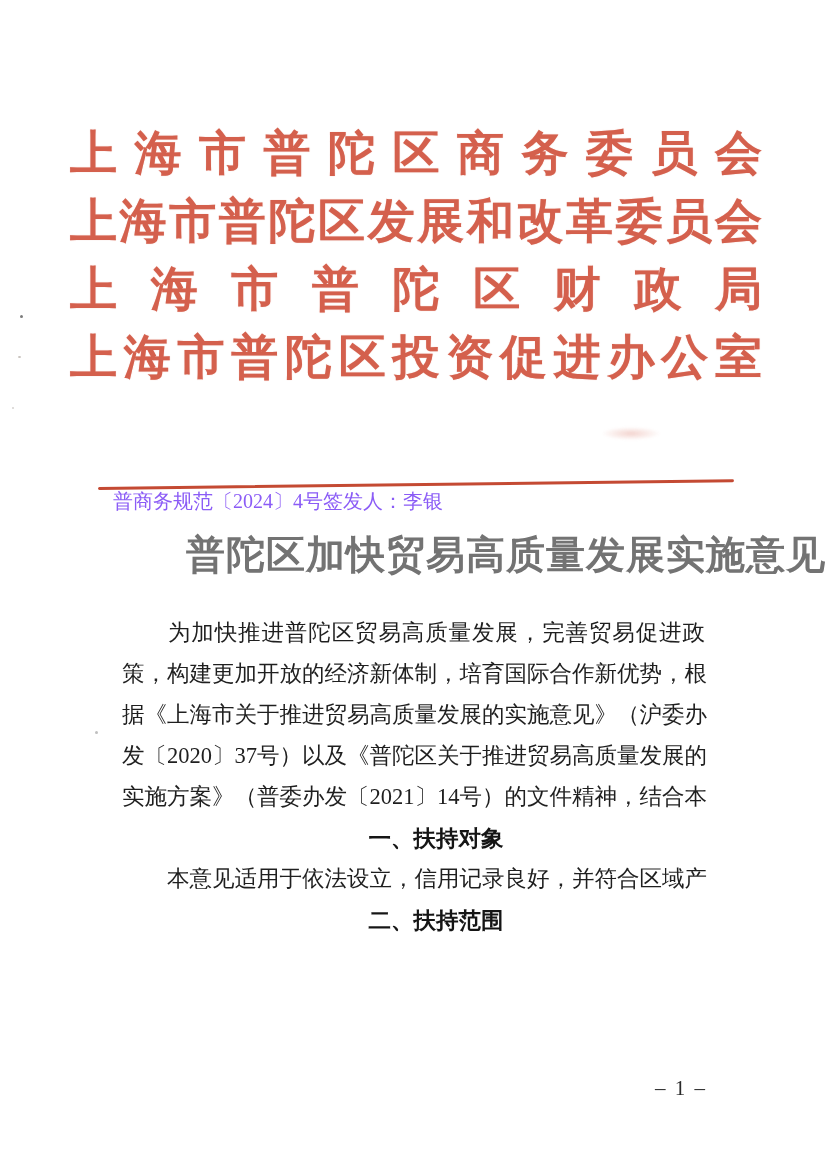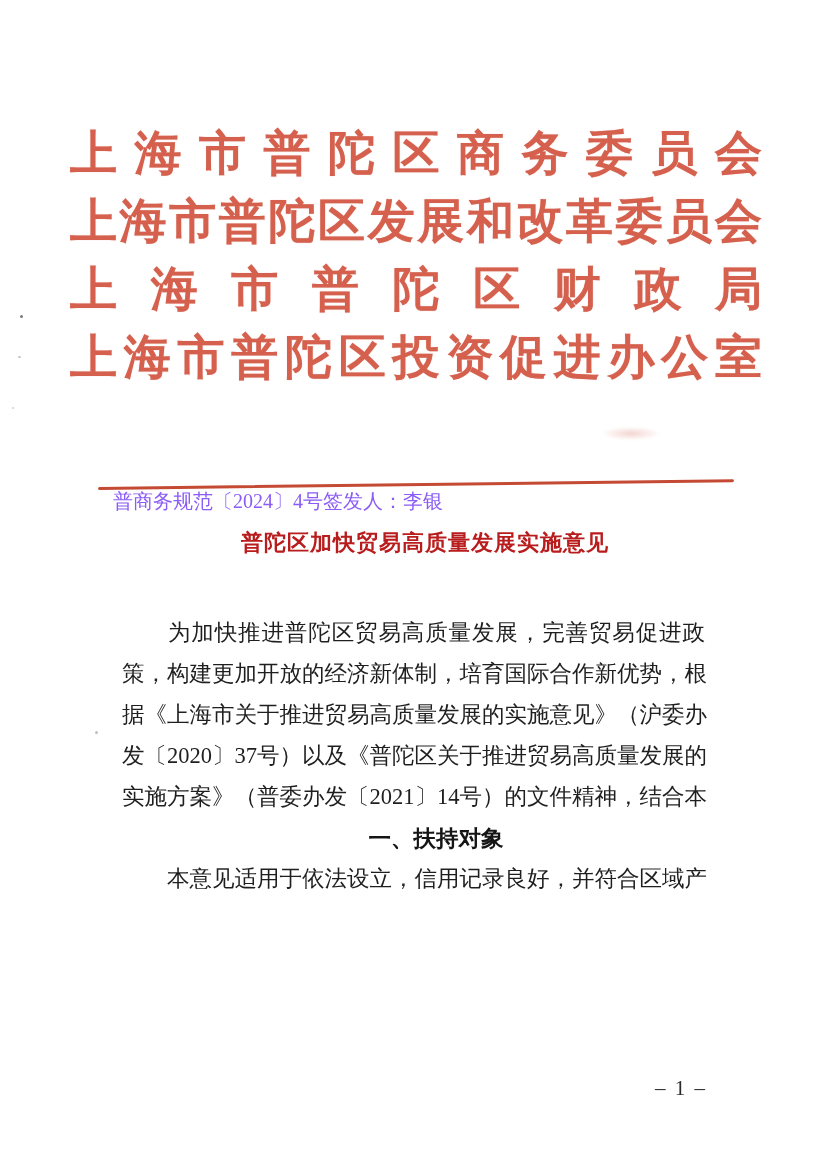--- a/index.html
+++ b/index.html
@@ -34,23 +34,23 @@
   
   .red-rule {
     position:absolute; top:487px; left:98px; width:636px; height:2.5px;
     transform:rotate(-0.7deg); transform-origin:left center;
     border-radius:2px;
   }
 
   
   .doc-title {
     position:absolute; top:528px; left:24px; right:0;
-    margin:0; text-align:center;
-    font-size:22px; font-weight:700; letter-spacing:1px;
-    color:#b91c1c;
+    margin:0; text-align:right;
+    font-size:39px; font-weight:700; letter-spacing:1px;
+    color:#737373;
     font-family:"Liberation Serif","DejaVu Serif",serif;
   }
 
   
   .doc-body {
     position:absolute; top:613px; left:122px; width:583px;
     font-size:22.5px; color:#1f1f1f;
   }
   .b-line { height:41px; }
   .b-line.just { display:flex; justify-content:space-between; align-items:center; }
@@ -322,20 +322,21 @@
         <span>良</span>
         <span>好</span>
         <span>，</span>
         <span>并</span>
         <span>符</span>
         <span>合</span>
         <span>区</span>
         <span>域</span>
         <span>产</span>
       </div>
+      <div class="b-line heading">二、扶持范围</div>
     </div>
 
   <div class="page-number">– 1 –</div>
 
   <div class="speck speck1"></div>
   <div class="speck speck2"></div>
   <div class="speck speck3"></div>
   <div class="speck speck4"></div>
 
 </div>

